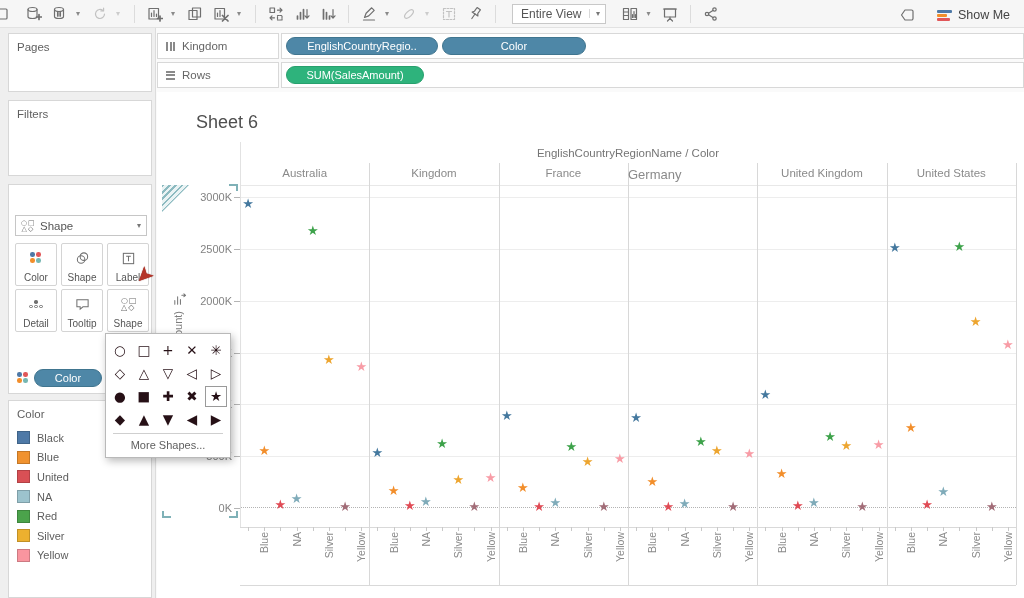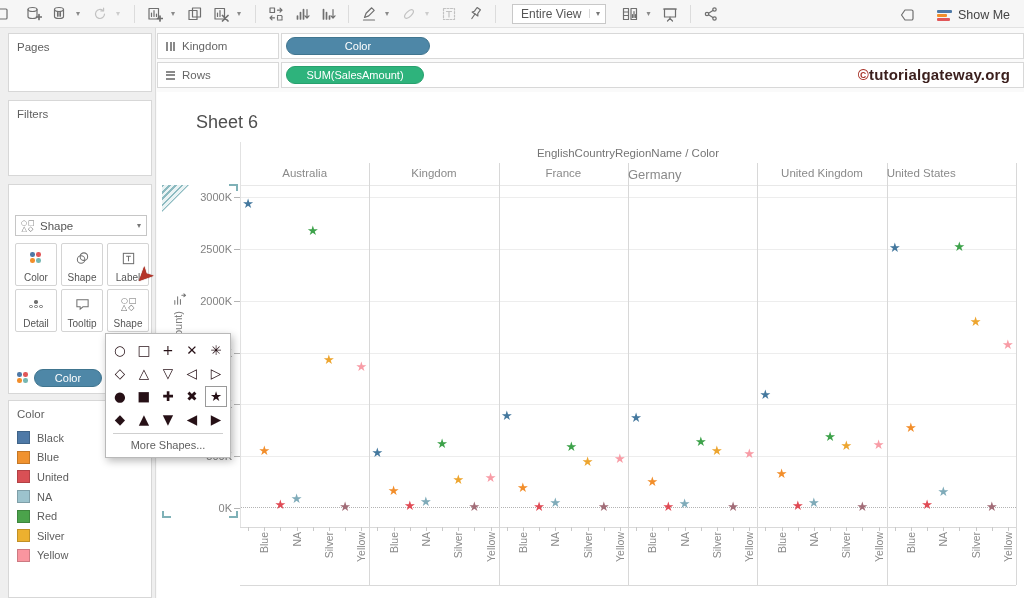--- a/index.html
+++ b/index.html
@@ -285,38 +285,36 @@
 
   <div class="shelf-label-box" style="left:157px;top:33px;width:122px;height:26px">
     <span class="cols-ic">
         <i></i>
         <i></i>
         <i></i>
       </span>
     <span>Kingdom</span>
   </div>
   <div class="shelf-box" id="columns-shelf" style="left:281px;top:33px;width:743px;height:26px">
+      <span class="pill pill-blue" style="width: 152px;">EnglishCountryRegio..</span>
       <span class="pill pill-blue" style="width: 144px;">Color</span>
     </div>
 
   <div class="shelf-label-box" style="left:157px;top:62px;width:122px;height:26px">
     <span class="rows-ic">
         <i></i>
         <i></i>
         <i></i>
       </span>
     <span>Rows</span>
   </div>
   <div class="shelf-box" id="rows-shelf" style="left:281px;top:62px;width:743px;height:26px">
       <span class="pill pill-green" style="width: 138px;">SUM(SalesAmount)</span>
     </div>
 
-  <div class="watermark">
-    <span class="wm-c">©</span><span>tutorialgateway.org</span>
-  </div>
 
   <div class="sidebar">
     <div class="card" id="card-pages">
       <div class="card-label">Pages</div>
     </div>
     <div class="card" id="card-filters">
       <div class="card-label">Filters</div>
     </div>
 
     <div class="card" id="card-marks">
@@ -617,21 +615,21 @@
       <div class="xlab-wrap" style="position: absolute; left: 839.25px; top: 532px; width: 14px; height: 52px;">
         <span class="xlab">Silver</span>
       </div>
       <span class="star" style="left: 862.417px; top: 507.482px; color: rgb(162, 108, 119);">★</span>
       <div style="position: absolute; left: 862.417px; top: 527px; width: 1px; height: 4px; background: rgb(201, 201, 201);"></div>
       <span class="star" style="left: 878.583px; top: 444.763px; color: rgb(248, 156, 166);">★</span>
       <div style="position: absolute; left: 878.583px; top: 527px; width: 1px; height: 4px; background: rgb(201, 201, 201);"></div>
       <div class="xlab-wrap" style="position: absolute; left: 871.583px; top: 532px; width: 14px; height: 52px;">
         <span class="xlab">Yellow</span>
       </div>
-      <div style="position: absolute; left: 886.667px; top: 167px; width: 129.333px; text-align: left; font-size: 11.5px; color: rgb(138, 138, 138);">United States</div>
+      <div style="position: absolute; left: 886.667px; top: 167px; width: 129.333px; text-align: center; font-size: 11.5px; color: rgb(138, 138, 138);">United States</div>
       <span class="star" style="left: 894.75px; top: 247.797px; color: rgb(68, 120, 158);">★</span>
       <div style="position: absolute; left: 894.75px; top: 527px; width: 1px; height: 4px; background: rgb(201, 201, 201);"></div>
       <span class="star" style="left: 910.917px; top: 427.658px; color: rgb(242, 142, 43);">★</span>
       <div style="position: absolute; left: 910.917px; top: 527px; width: 1px; height: 4px; background: rgb(201, 201, 201);"></div>
       <div class="xlab-wrap" style="position: absolute; left: 903.917px; top: 532px; width: 14px; height: 52px;">
         <span class="xlab">Blue</span>
       </div>
       <span class="star" style="left: 927.083px; top: 504.89px; color: rgb(224, 75, 85);">★</span>
       <div style="position: absolute; left: 927.083px; top: 527px; width: 1px; height: 4px; background: rgb(201, 201, 201);"></div>
       <span class="star" style="left: 943.25px; top: 491.932px; color: rgb(127, 171, 185);">★</span>

